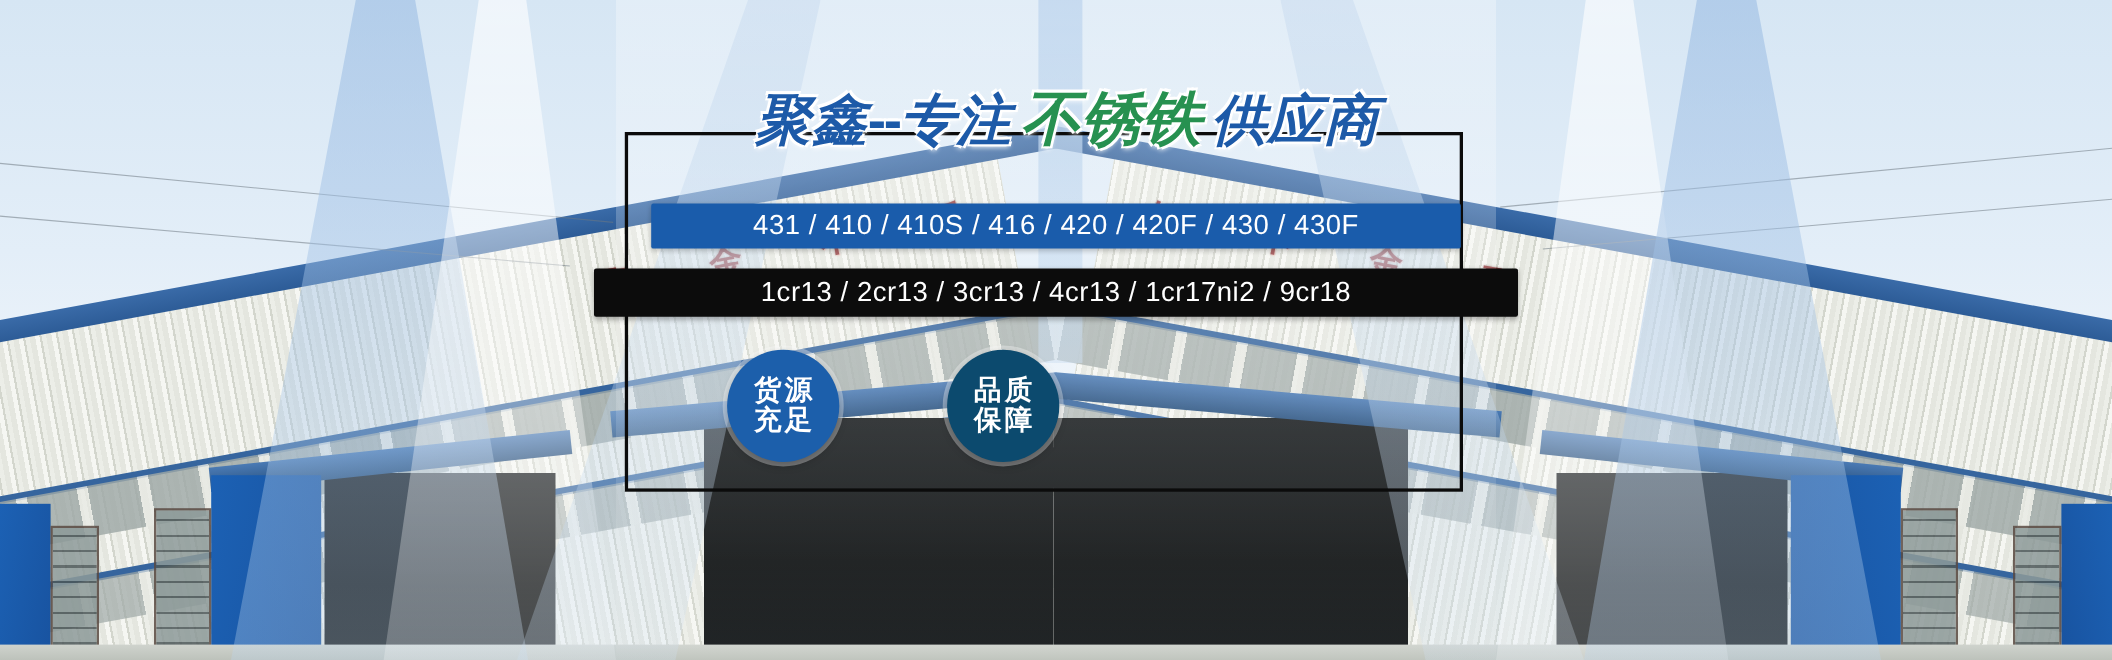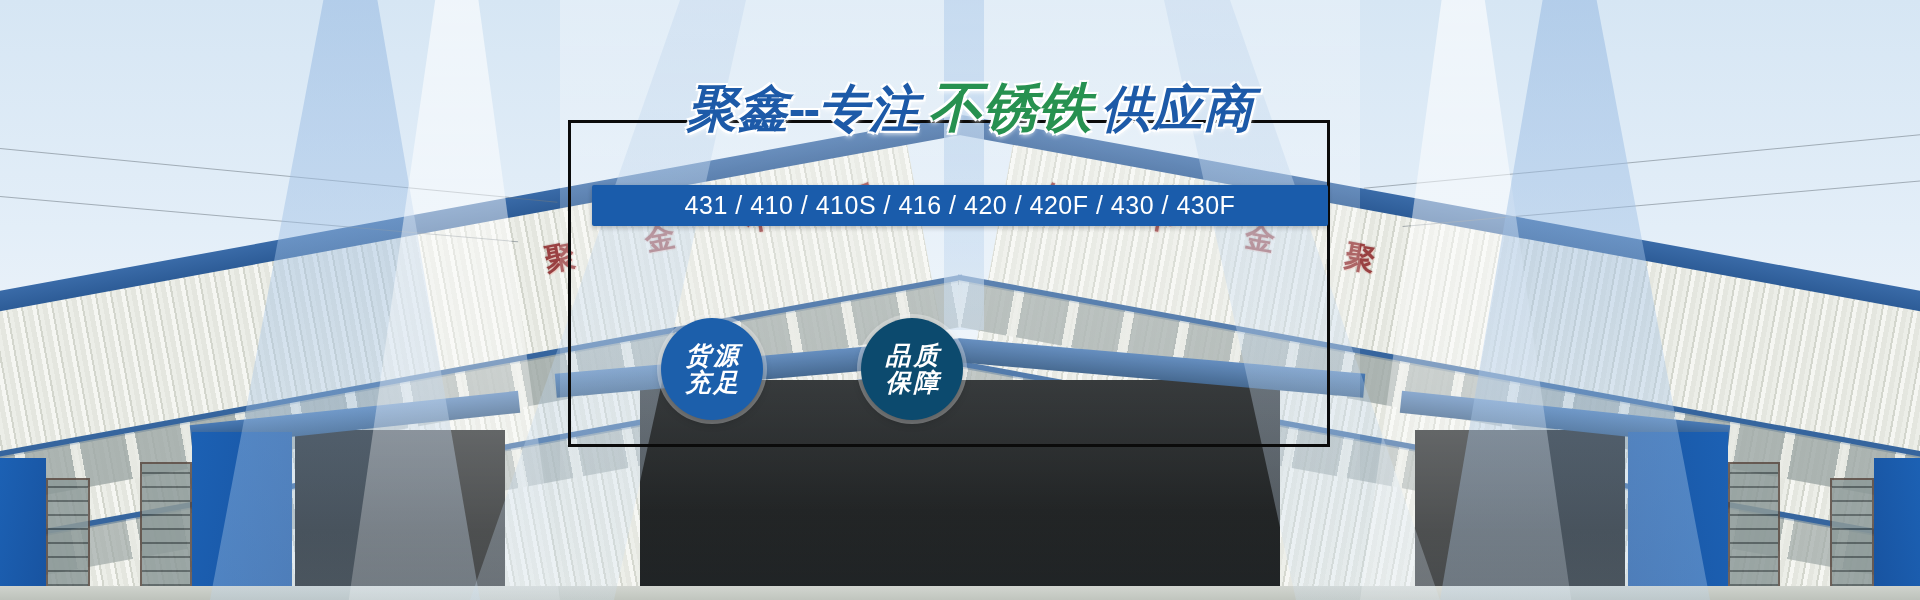--- a/index.html
+++ b/index.html
@@ -197,21 +197,21 @@
     color:#fff;
     font-size:25px;
     font-weight:bold;
     line-height:1.08;
     letter-spacing:3px;
     text-indent:3px;
     box-shadow:0 3px 8px rgba(0,0,0,.25), 0 0 0 4px rgba(255,255,255,.35);
   }
   .c-blue  { background:#1c5fab; }
   .c-green { background:#0c4a6e; }
-  .circle .cl { display:block;font-style:italic; }
+  .circle .cl { display:block; }
   .circle.c1 { left:661px; top:13px; }
   .circle.c2 { left:861px; top:13px; }
   .circle.c3 { left:1061px; top:13px; }
 </style>
 </head>
 <body>
 
 <div id="banner">
 
   <div class="sky"></div>
@@ -302,20 +302,23 @@
   <div class="frame"></div>
   <div class="frame-gap-top" style="background:linear-gradient(180deg,rgba(238,244,250,.0),rgba(238,244,250,.0));"></div>
 
   <div class="headline">
     <span class="h-blue">聚鑫</span><span class="h-dash">--</span><span class="h-blue">专注</span><span class="h-green">不锈铁</span><span class="h-blue">供应商</span>
   </div>
 
   <div class="pill pill-blue">
     <span>431  /  410   /  410S / 416 / 420 / 420F / 430 / 430F</span>
   </div>
+  <div class="pill pill-dark">
+    <span>1cr13  /  2cr13  /  3cr13  /  4cr13  /  1cr17ni2  /  9cr18</span>
+  </div>
 
   <div class="circles">
     <div class="circle c-blue c1">
       <span class="cl">货源</span>
       <span class="cl">充足</span>
     </div>
     <div class="circle c-green c2">
       <span class="cl">品质</span>
       <span class="cl">保障</span>
     </div>

